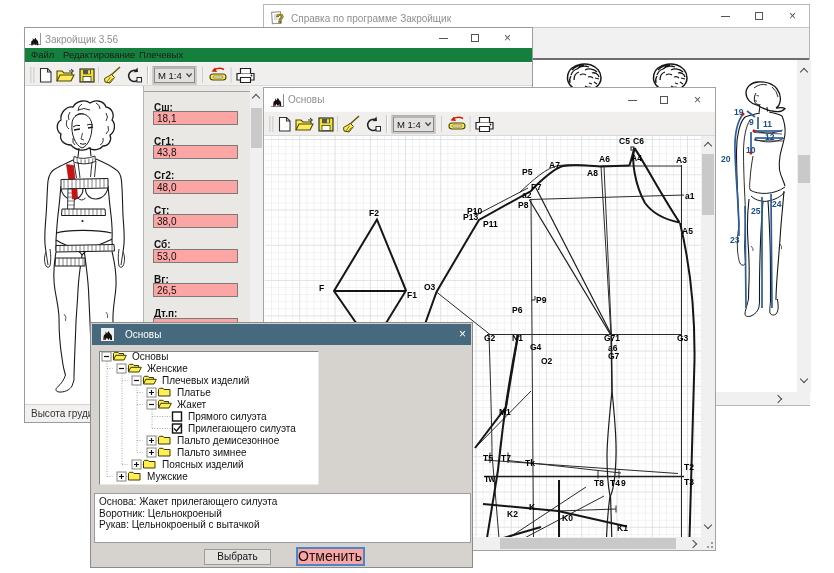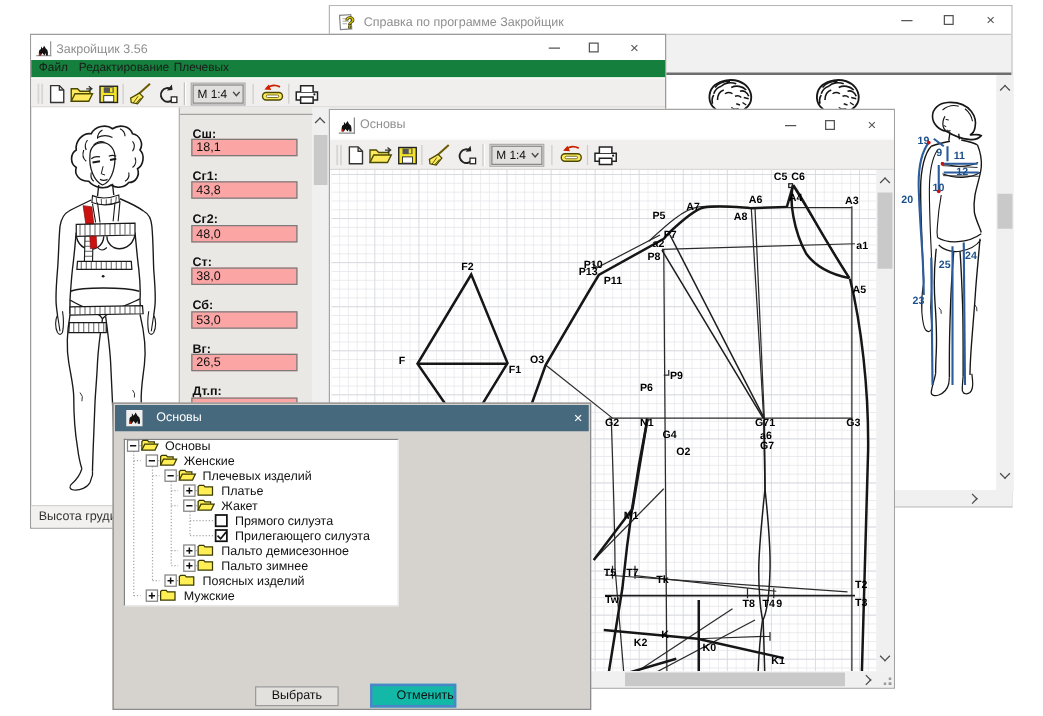--- a/index.html
+++ b/index.html
@@ -156,22 +156,25 @@
         </svg>
     </span>
     <span class="abs" style="left:33px; top:5px; font-size:10px; color:#fff;">Основы</span>
     <span class="abs" style="left:367px; top:3px; font-size:12px; color:#fff;">×</span>
   </div>
   <div class="abs" id="treebox" style="left:8px; top:28px; width:220px; height:134px; background:#fff; border:1px solid #828282; border-right-color:#e8e8e8; border-bottom-color:#e8e8e8;">
     <svg class="abs" style="left:0; top:-2px;" width="218" height="132" viewBox="0 0 218 132">
         <use href="#treeview"></use>
       </svg>
   </div>
+  <div class="abs" id="textarea" style="left:3px; top:170px; width:377px; height:50px; background:#fff; border:1px solid #9c9c9c; font-size:10px; color:#111; line-height:11.5px; padding:2px 4px;">
+    Основа: Жакет прилегающего силуэта<br>Воротник: Цельнокроеный<br>Рукав: Цельнокроеный с вытачкой
+  </div>
   <div class="abs" style="left:113px; top:226px; width:67px; height:16px; background:#e3e1de; border:1px solid #9b9b9b; font-size:10px; color:#111; text-align:center; line-height:14px;">Выбрать</div>
-  <div class="abs" style="left:205px; top:224px; width:69px; height:19px; background:#14b8a6; border:2px solid #4a86c8; font-size:10px; color:#111; text-align:right; line-height:15px;">Отменить</div>
+  <div class="abs" style="left:205px; top:224px; width:69px; height:19px; background:#fca5a5; border:2px solid #4a86c8; font-size:14px; color:#111; text-align:left; line-height:15px;">Отменить</div>
 </div>
 
 <svg width="0" height="0" style="position:absolute;">
 <defs>
 <g id="applogo">
   <path d="M2.5 11 L2.5 8 Q2.5 5.5 4.5 5 L4.5 2.5 L6 4.5 L7.5 2 L9 4.5 Q11 5.5 11 8 L11 11 L9.2 11 L9 8.8 L7.6 11 L5.9 8.8 L4.4 11 Z" fill="#111"></path>
   <rect x="2.5" y="9.2" width="1.6" height="1.8" fill="#cc2200"></rect>
 </g>
 
 <g id="toolbaricons">

